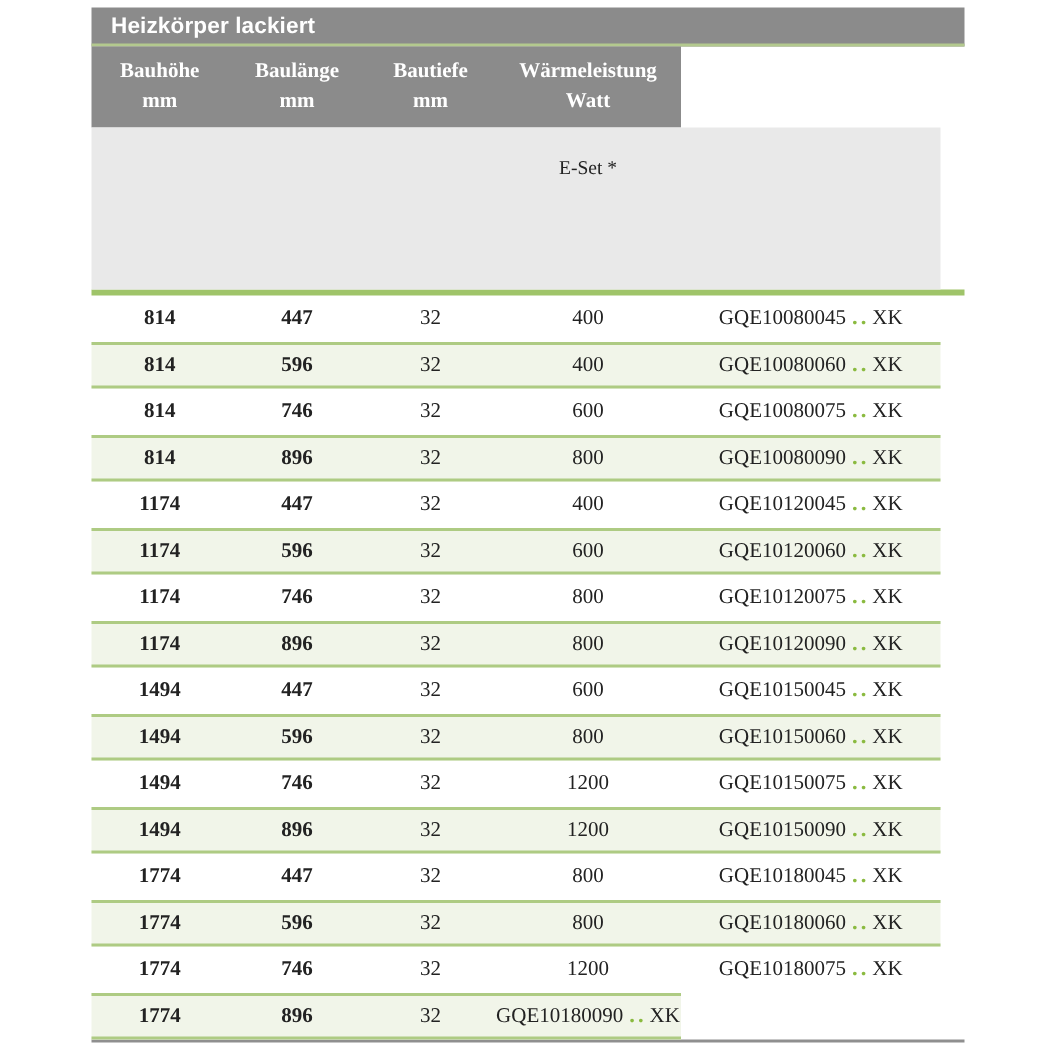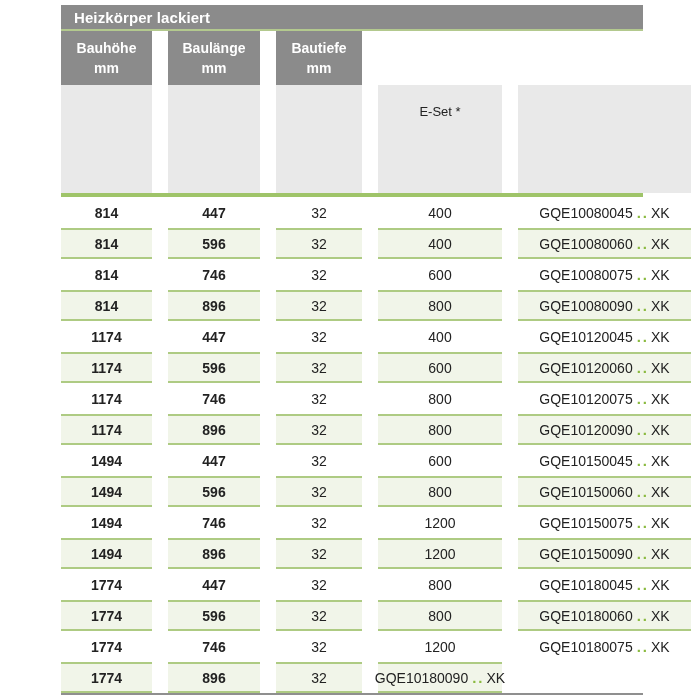--- a/index.html
+++ b/index.html
@@ -32,21 +32,22 @@
   }
   .title-bar span {
     color: var(--header-text, #ffffff);
     font-size: 15px;
     font-weight: bold;
     letter-spacing: 0.1px;
   }
   .grid-row {
     display: grid;
     grid-template-columns: 91px 92px 86px 124px 173px;
-    column-gap: 16px;
+    column-gap: 0;
+    font-family: Liberation Serif, serif;
   }
   .head-row { height: 54px; }
   .th {
     background: var(--header-gray, #8b8b8b);
     color: var(--header-text, #ffffff);
     font-size: 14px;
     font-weight: bold;
     line-height: 20px;
     display: flex;
     flex-direction: column;
@@ -116,20 +117,24 @@
         <span>mm</span>
       </div>
       <div class="th">
         <span>Baulänge</span>
         <span>mm</span>
       </div>
       <div class="th">
         <span>Bautiefe</span>
         <span>mm</span>
       </div>
+      <div class="th">
+        <span>Wärmeleistung</span>
+        <span>Watt</span>
+      </div>
     </div>
 
     <div class="grid-row sub-row">
       <div class="sub-cell"></div>
       <div class="sub-cell"></div>
       <div class="sub-cell"></div>
       <div class="sub-cell watt">
         <span>E-Set *</span>
       </div>
       <div class="sub-cell"></div>

